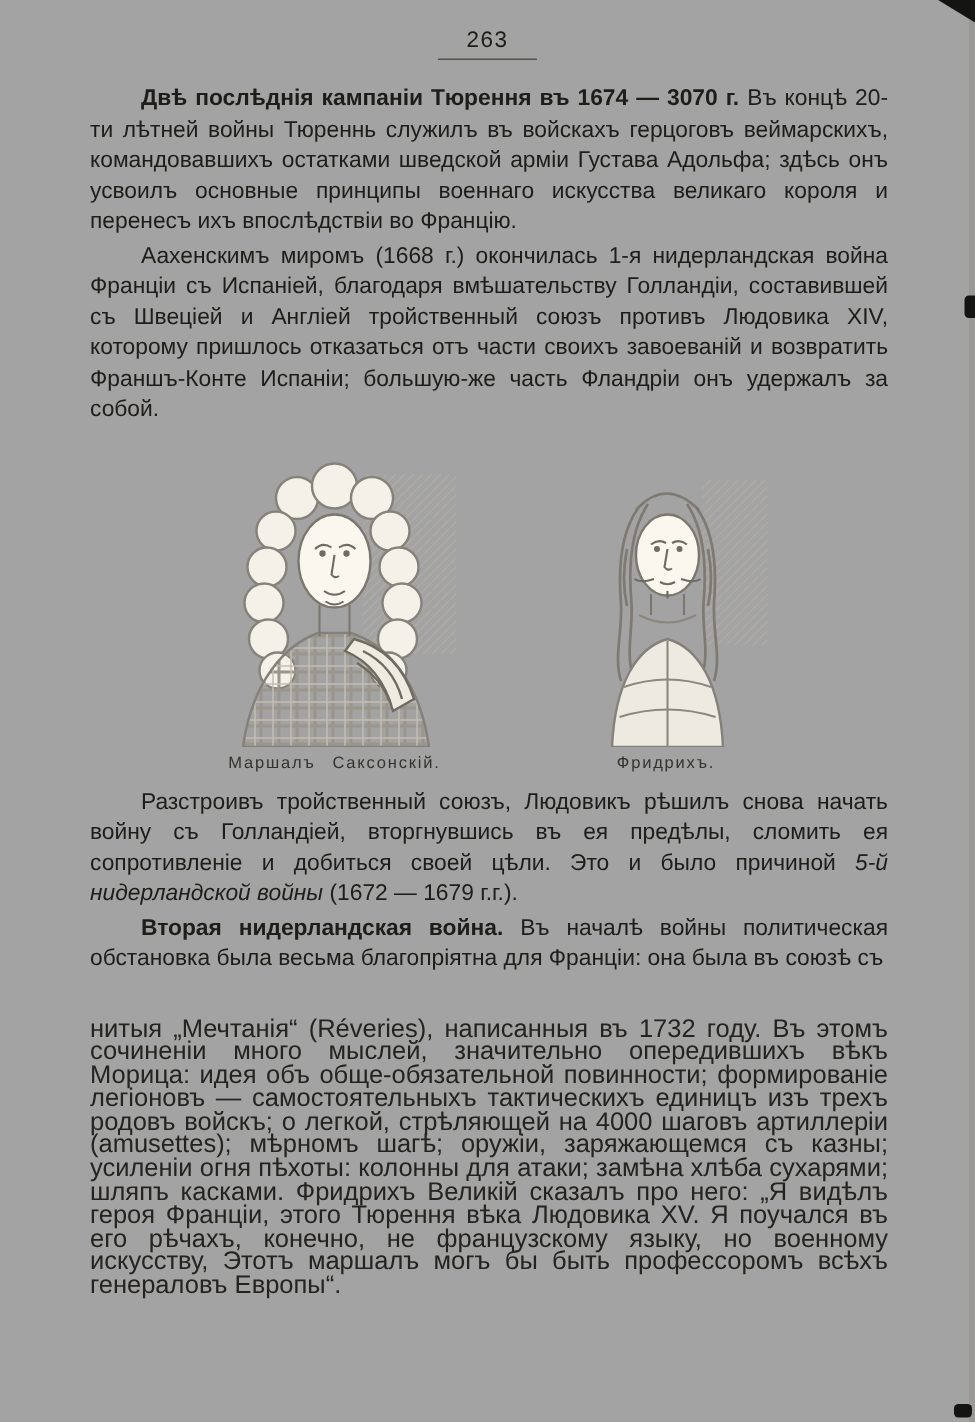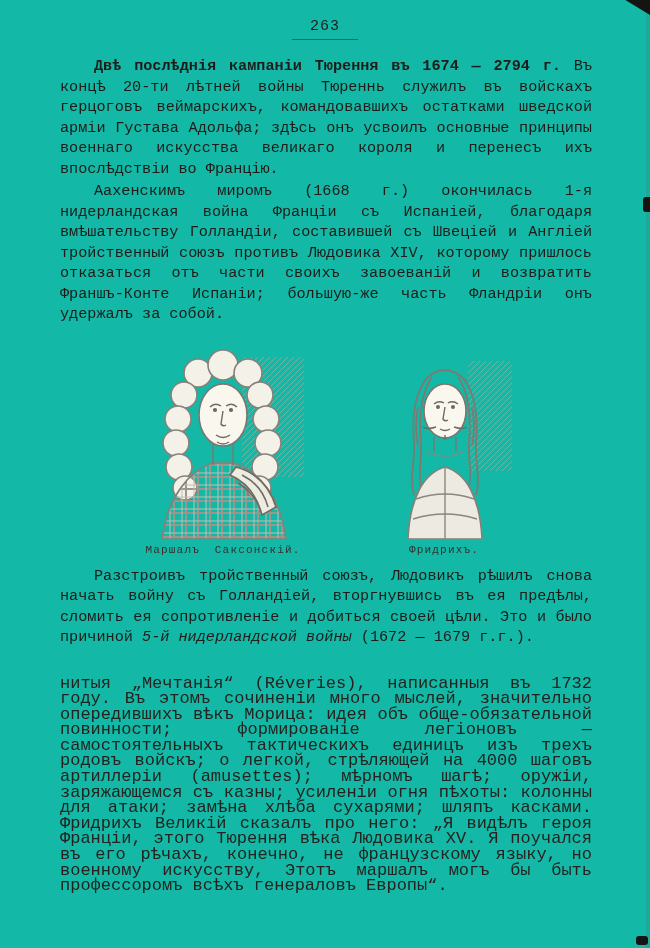--- a/index.html
+++ b/index.html
@@ -1,22 +1,22 @@
 <!DOCTYPE html>
 <html><head>
 <meta charset="utf-8">
 <style>
   html,body{margin:0;padding:0;background:#e8e6e0;}
   .page{
     position:relative;
     width:650px;height:948px;
     margin:0 auto;
-    background:#14b8a6;
+    background:#a3a3a3;
     color:#1e1d1a;
-    font-family:Liberation Mono, monospace;
+    font-family:Liberation Sans, sans-serif;
     overflow:hidden;
     box-shadow:0 0 6px rgba(0,0,0,.25);
   }
   
   .artifact{position:absolute;background:#141412;}
   .corner-tr{top:0;right:0;width:30px;height:15px;clip-path:polygon(18% 0,100% 0,100% 100%);}
   .edge-r1{top:197px;right:0;width:7px;height:15px;border-radius:3px 0 0 3px;}
   .edge-br{bottom:3px;right:2px;width:12px;height:9px;border-radius:3px;}
   .edge-shadow{position:absolute;top:0;right:0;bottom:0;width:4px;background:rgba(90,85,75,.12);}
 
@@ -65,21 +65,21 @@
   <div class="artifact edge-br"></div>
 
   <header class="page-header">
     <div class="page-number">263</div>
     <div class="page-number-rule"></div>
   </header>
 
   <main class="content">
 
 
-    <p class="body-p indent"><span class="lead-bold">Двѣ послѣднія кампаніи Тюрення въ 1674 — 2794 г.</span><span> Въ концѣ 20-ти лѣтней войны Тюреннь служилъ въ войскахъ герцоговъ веймарскихъ, командовавшихъ остатками шведской арміи Густава Адольфа; здѣсь онъ усвоилъ основные принципы военнаго искусства великаго короля и перенесъ ихъ впослѣдствіи во Францію.</span></p>
+    <p class="body-p indent"><span class="lead-bold">Двѣ послѣднія кампаніи Тюрення въ 1674 — 3070 г.</span><span> Въ концѣ 20-ти лѣтней войны Тюреннь служилъ въ войскахъ герцоговъ веймарскихъ, командовавшихъ остатками шведской арміи Густава Адольфа; здѣсь онъ усвоилъ основные принципы военнаго искусства великаго короля и перенесъ ихъ впослѣдствіи во Францію.</span></p>
 
     <p class="body-p indent"><span>Аахенскимъ миромъ (1668 г.) окончилась 1-я нидерландская война Франціи съ Испаніей, благодаря вмѣшательству Голландіи, составившей съ Швеціей и Англіей тройственный союзъ противъ Людовика XIV, которому пришлось отказаться отъ части своихъ завоеваній и возвратить Франшъ-Конте Испаніи; большую-же часть Фландріи онъ удержалъ за собой.</span></p>
 
     <figure class="figure">
       <div class="fig-item">
         <svg class="portrait" width="182" height="200" viewBox="0 0 182 200">
           <defs>
             <pattern id="plaid1" width="12" height="12" patternUnits="userSpaceOnUse">
               <path d="M0,6 H12 M6,0 V12" stroke="#9a968c" stroke-width="2" fill="none"></path>
               <path d="M0,2 H12 M2,0 V12" stroke="#c3beb2" stroke-width="1" fill="none"></path>
@@ -169,20 +169,21 @@
             <path d="M45,172 Q77,162 109,172"></path>
             <path d="M58,104 Q77,114 96,104"></path>
           </g>
         </svg>
         <figcaption>Фридрихъ.</figcaption>
       </div>
     </figure>
 
     <p class="body-p indent"><span>Разстроивъ тройственный союзъ, Людовикъ рѣшилъ снова начать войну съ Голландіей, вторгнувшись въ ея предѣлы, сломить ея сопротивленіе и добиться своей цѣли. Это и было причиной </span><span class="em-it">5-й нидерландской войны</span><span> (1672 — 1679 г.г.).</span></p>
 
+    <p class="body-p indent"><span class="lead-bold">Вторая нидерландская война.</span><span> Въ началѣ войны политическая обстановка была весьма благопріятна для Франціи: она была въ союзѣ съ</span></p>
 
   </main>
 
   <footer class="footnote">
     <p class="footnote-text">нитыя „Мечтанія“ (Réveries), написанныя въ 1732 году. Въ этомъ сочиненіи много мыслей, значительно опередившихъ вѣкъ Морица: идея объ обще-обязательной повинности; формированіе легіоновъ — самостоятельныхъ тактическихъ единицъ изъ трехъ родовъ войскъ; о легкой, стрѣляющей на 4000 шаговъ артиллеріи (amusettes); мѣрномъ шагѣ; оружіи, заряжающемся съ казны; усиленіи огня пѣхоты: колонны для атаки; замѣна хлѣба сухарями; шляпъ касками. Фридрихъ Великій сказалъ про него: „Я видѣлъ героя Франціи, этого Тюрення вѣка Людовика XV. Я поучался въ его рѣчахъ, конечно, не французскому языку, но военному искусству, Этотъ маршалъ могъ бы быть профессоромъ всѣхъ генераловъ Европы“.</p>
   </footer>
 
 </div>
 
 </body></html>

